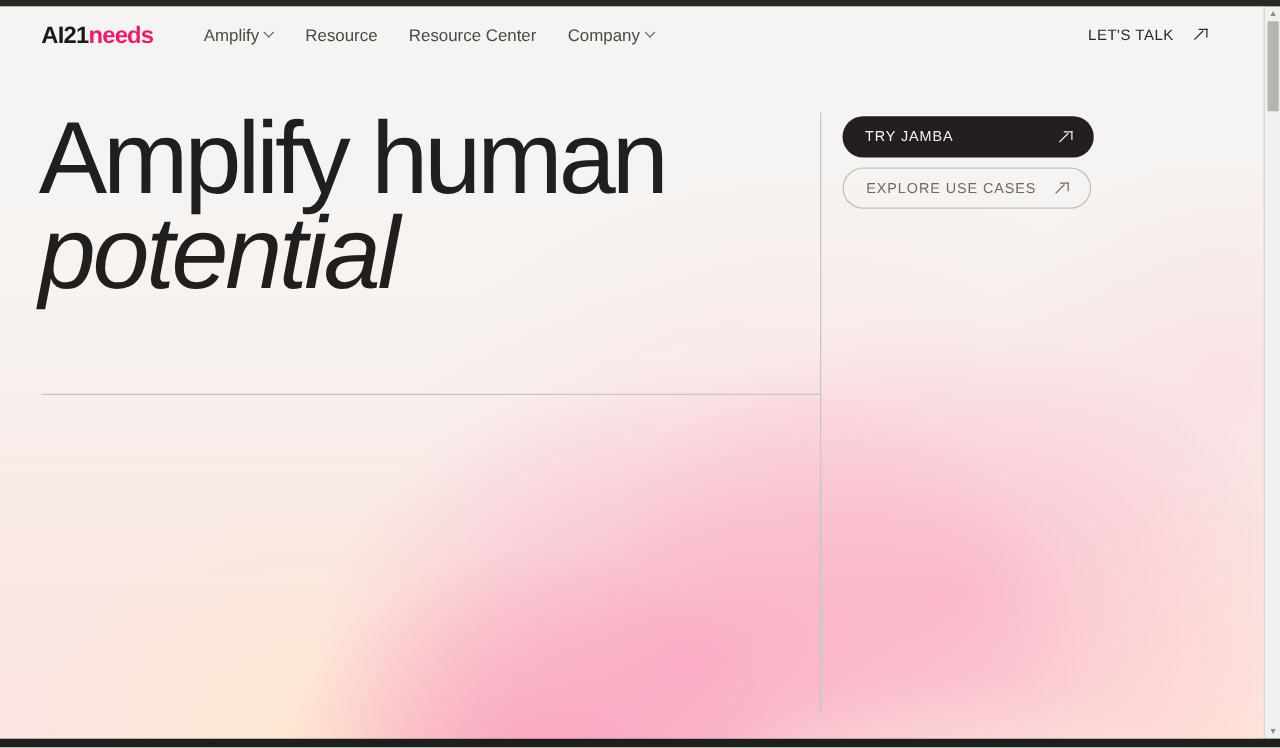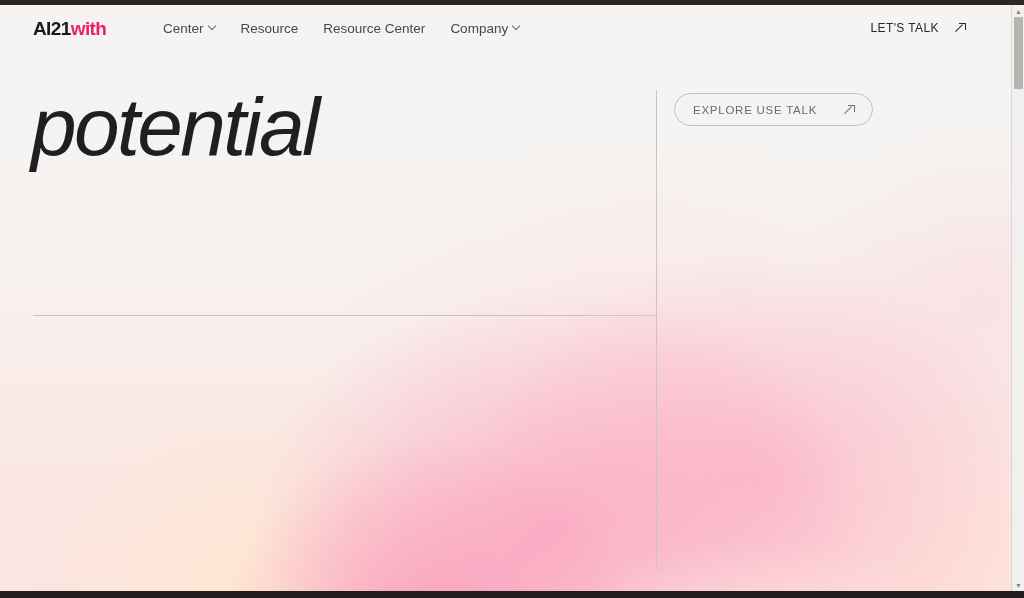--- a/index.html
+++ b/index.html
@@ -214,26 +214,26 @@
   <div class="chrome-top-bar"></div>
 
   <div class="page">
 
     <div class="bg-gradient"></div>
 
     <div class="header">
 
       <div class="logo">
         <span class="mark-dark">AI21</span>
-          <span class="mark-pink">with</span>
+          <span class="mark-pink">needs</span>
       </div>
 
       <nav class="nav">
         <div class="nav-item">
-          <span>Center</span>
+          <span>Amplify</span>
           <span class="chev"></span>
         </div>
         <div class="nav-item">
           <span>Resource</span>
         </div>
         <div class="nav-item">
           <span>Resource Center</span>
         </div>
         <div class="nav-item">
           <span>Company</span>
@@ -244,33 +244,38 @@
       <div class="lets-talk">
         <span>LET'S TALK</span>
         <span class="arrow-ne"></span>
       </div>
 
     </div>
 
     <div class="hero">
 
       <h1 class="headline">
+        <span class="line1">Amplify human</span>
         <span class="line2">potential</span>
       </h1>
 
       <div class="divider-h"></div>
       <div class="divider-v"></div>
 
       <p class="subhead">
         <br>
       </p>
 
       <div class="cta-stack">
+        <div class="btn btn-primary">
+          <span>TRY JAMBA</span>
+          <span class="arrow-ne"></span>
+        </div>
         <div class="btn btn-secondary">
-          <span>EXPLORE USE TALK</span>
+          <span>EXPLORE USE CASES</span>
           <span class="arrow-ne"></span>
         </div>
       </div>
 
     </div>
 
   </div>
 
   <div class="scrollbar">
     <div class="scroll-arrow up">▲</div>

